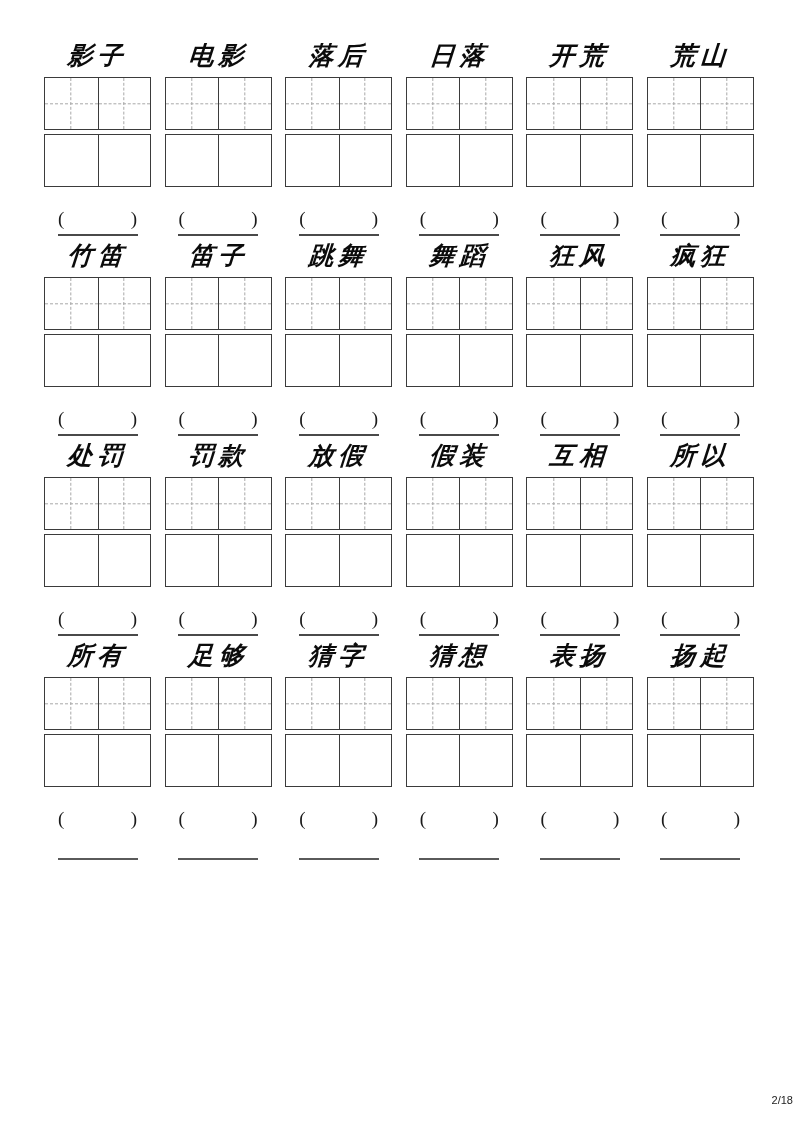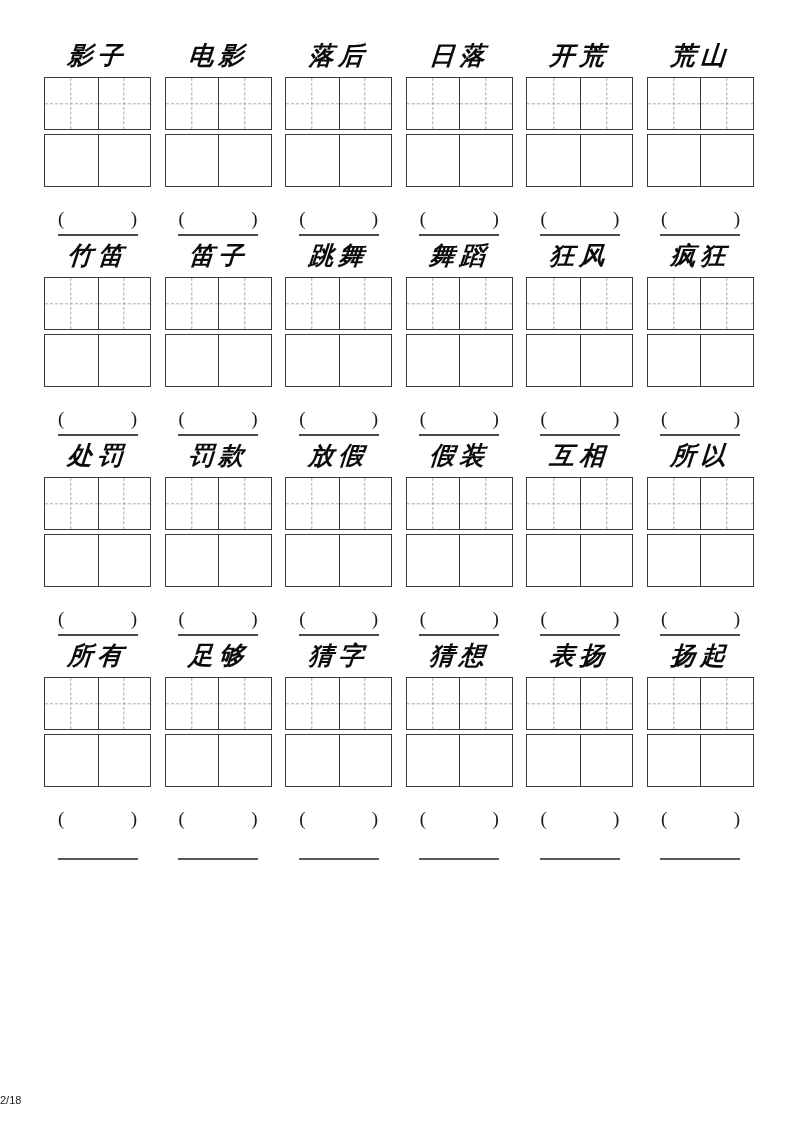--- a/index.html
+++ b/index.html
@@ -143,21 +143,21 @@
   }
   .stub { width: 107px; }
   .stub .rule { width: 80px; border-top: 2px solid #5a5a5a; }
 
   
   .footer {
     position: absolute;
     left: 0;
     top: 1094px;
     width: 793px;
-    text-align: left;
+    text-align: right;
     font-family: "Liberation Sans", sans-serif;
     font-size: 11px;
     color: #1c1c1c;
   }
 </style>
 </head>
 <body>
 
 <div class="page">
 

